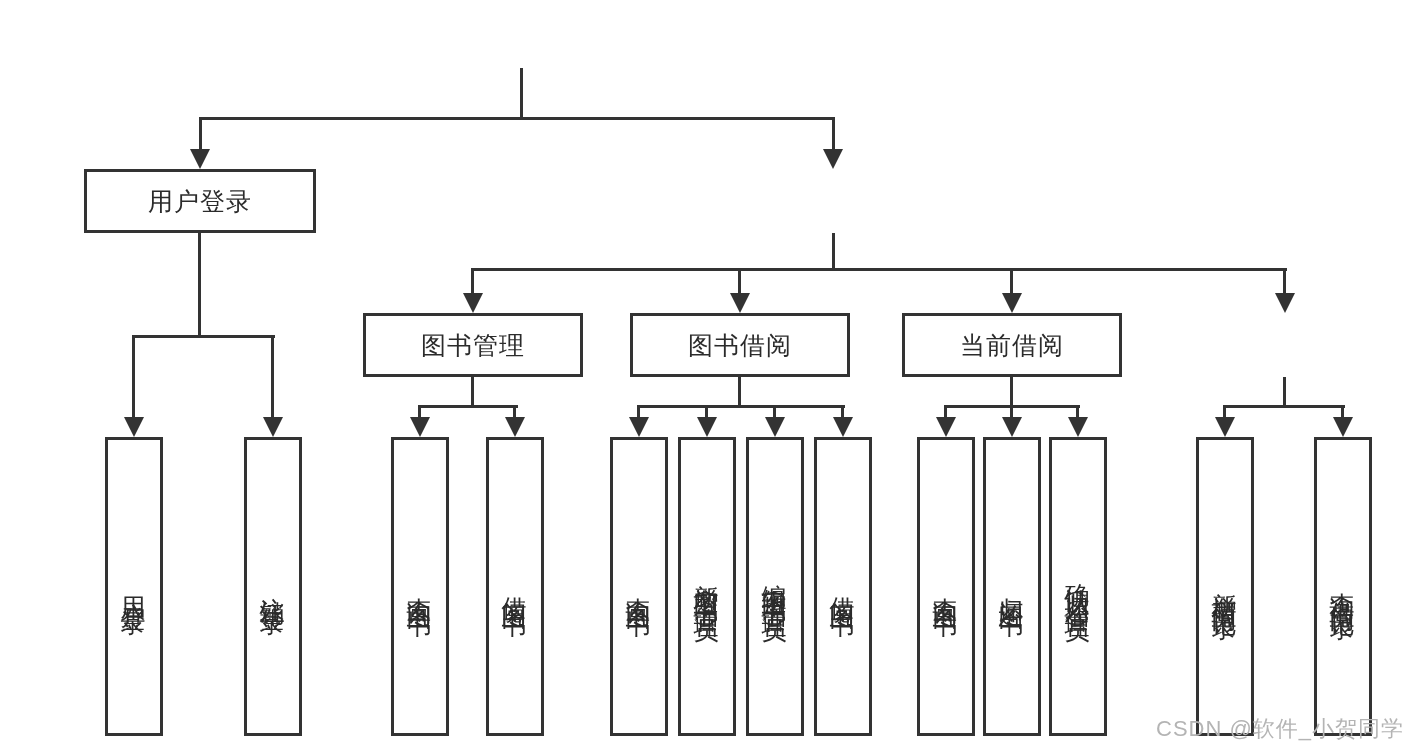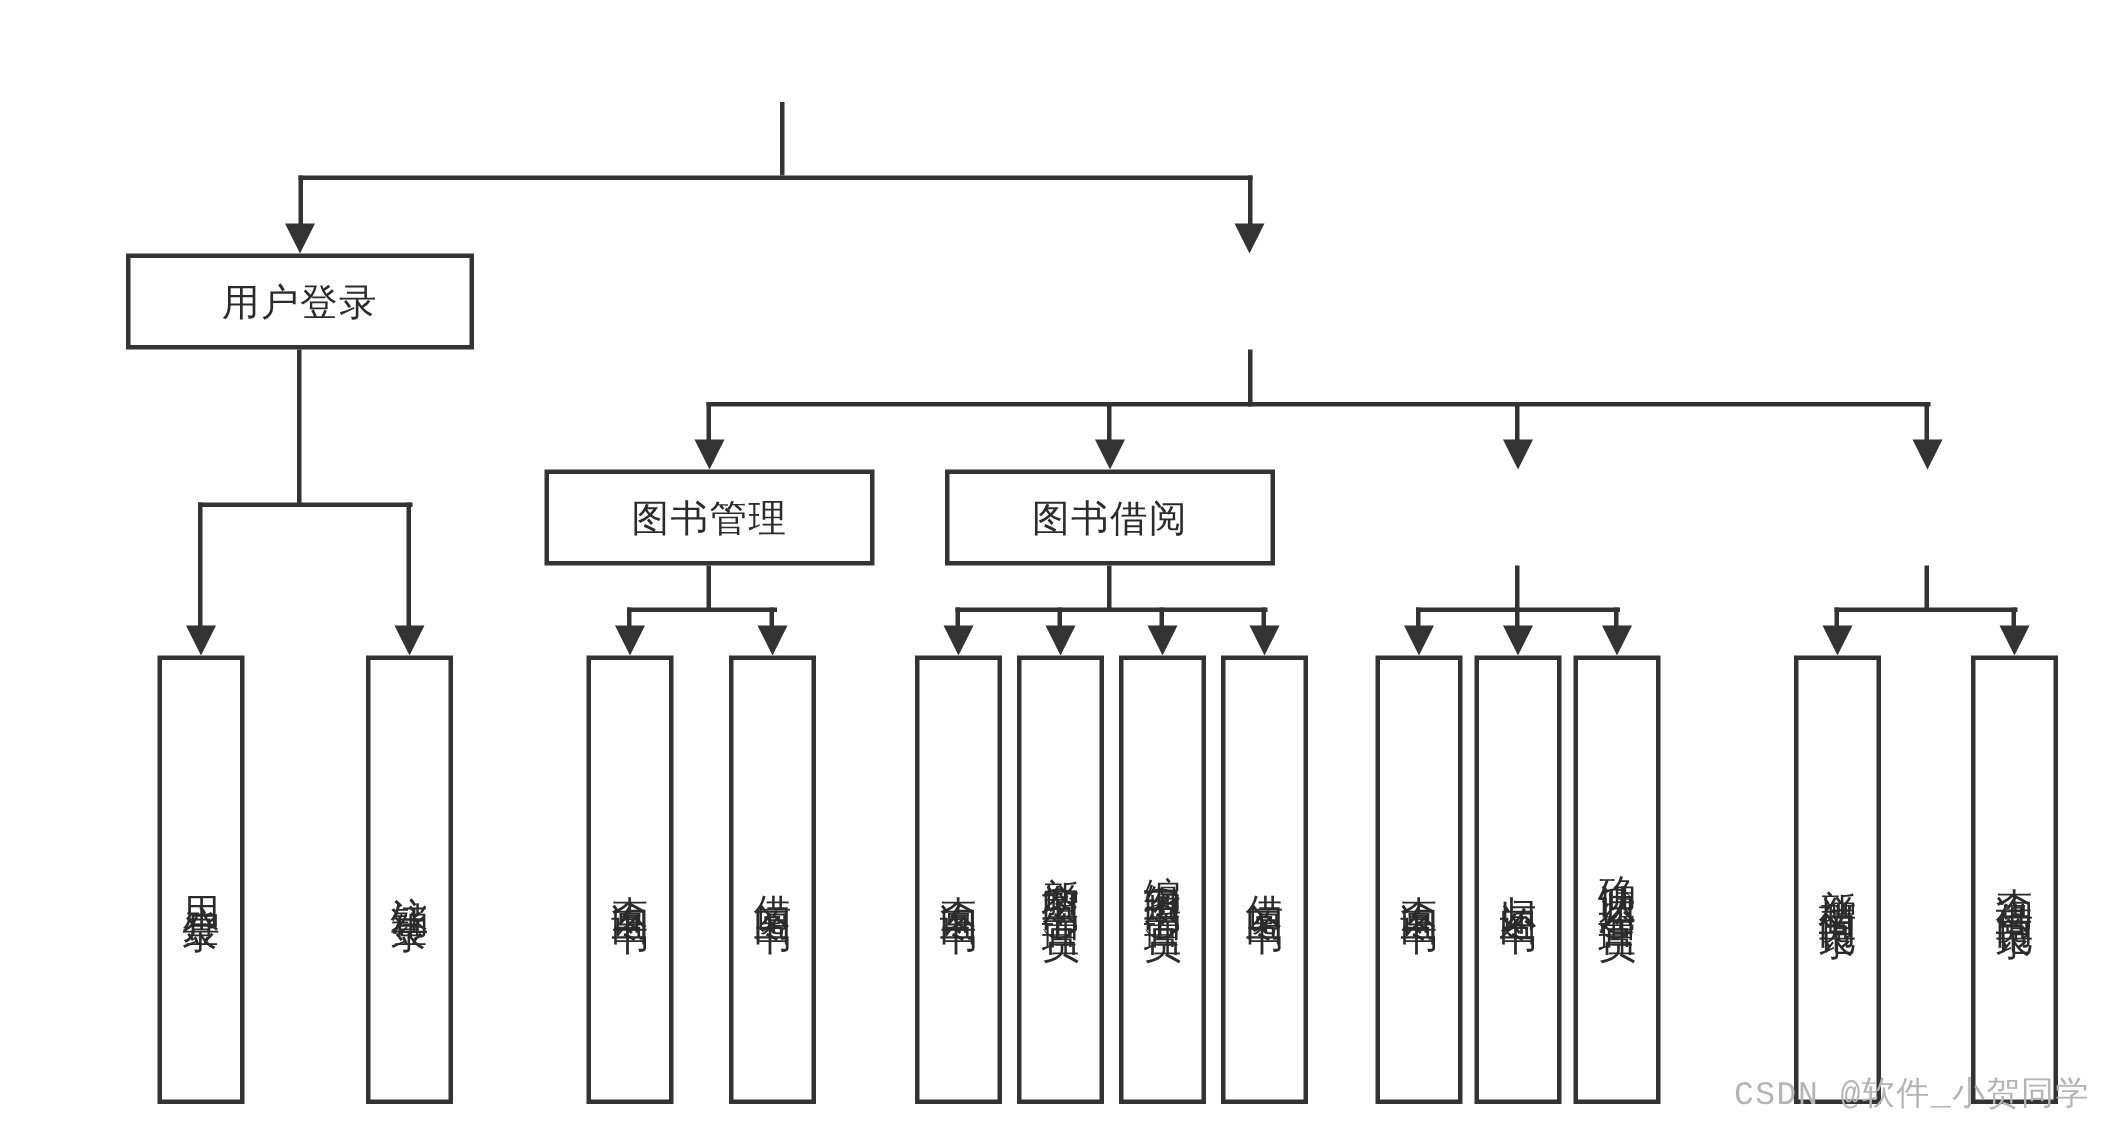--- a/index.html
+++ b/index.html
@@ -20,21 +20,21 @@
   .hline,.vline{position:absolute;background:#333333;}
   .hline{height:3px;}
   .vline{width:3px;}
   .ahead{
     position:absolute;width:0;height:0;
     border-left:10px solid transparent;border-right:10px solid transparent;
     border-top:20px solid #333333;
   }
   .watermark{
     position:absolute;left:1156px;top:714px;
-    color:#b4b4b4;font-size:22px;letter-spacing:1px;white-space:nowrap;font-family:Liberation Mono, monospace;
+    color:#b4b4b4;font-size:22px;letter-spacing:1px;white-space:nowrap;
   }
 </style>
 </head>
 <body>
 
 <div class="stage">
 
 
   <div class="vline" style="left:520px;top:68px;height:49px"></div>
   <div class="hline" style="left:199px;top:117px;width:636px"></div>
@@ -63,20 +63,23 @@
   <div class="vline" style="left:1010px;top:268px;height:30px"></div>
   <div class="ahead" style="left:1002px;top:293px"></div>
   <div class="vline" style="left:1283px;top:268px;height:30px"></div>
   <div class="ahead" style="left:1275px;top:293px"></div>
 
   <div class="box" style="left:363px;top:313px;width:220px;height:64px">
     <span>图书管理</span>
   </div>
   <div class="box" style="left:630px;top:313px;width:220px;height:64px">
     <span>图书借阅</span>
+  </div>
+  <div class="box" style="left:902px;top:313px;width:220px;height:64px">
+    <span>当前借阅</span>
   </div>
 
   <div class="vline" style="left:471px;top:377px;height:31px"></div>
   <div class="hline" style="left:418px;top:405px;width:100px"></div>
   <div class="vline" style="left:418px;top:405px;height:17px"></div>
   <div class="ahead" style="left:410px;top:417px"></div>
   <div class="vline" style="left:513px;top:405px;height:17px"></div>
   <div class="ahead" style="left:505px;top:417px"></div>
 
   <div class="vline" style="left:738px;top:377px;height:31px"></div>

